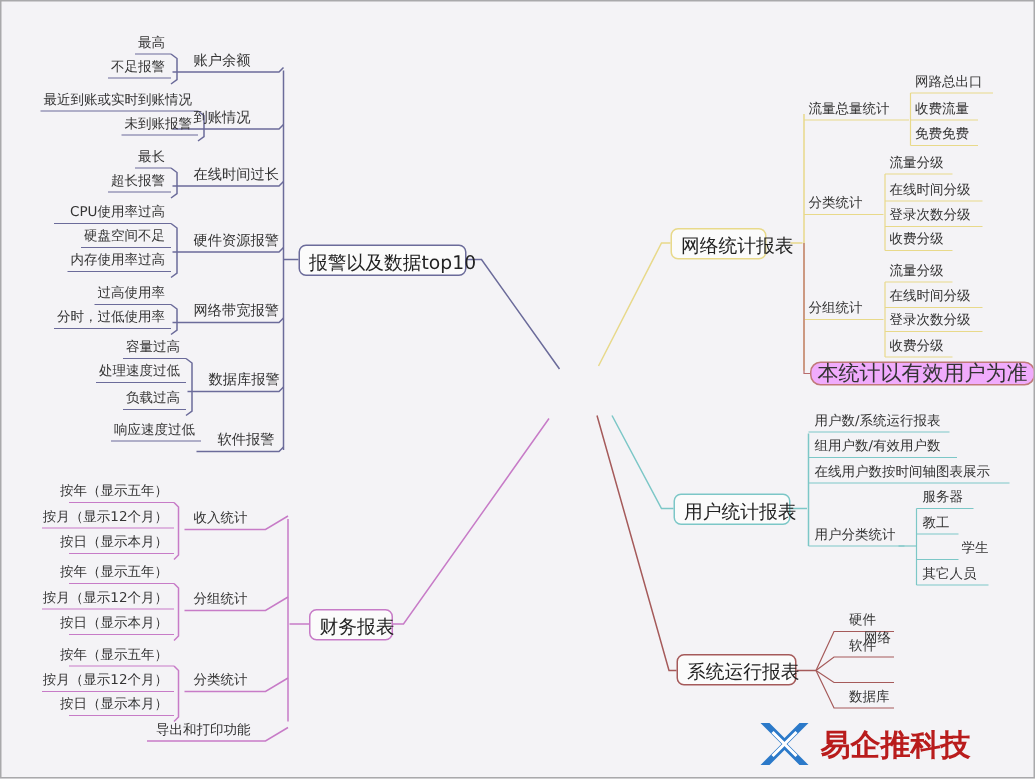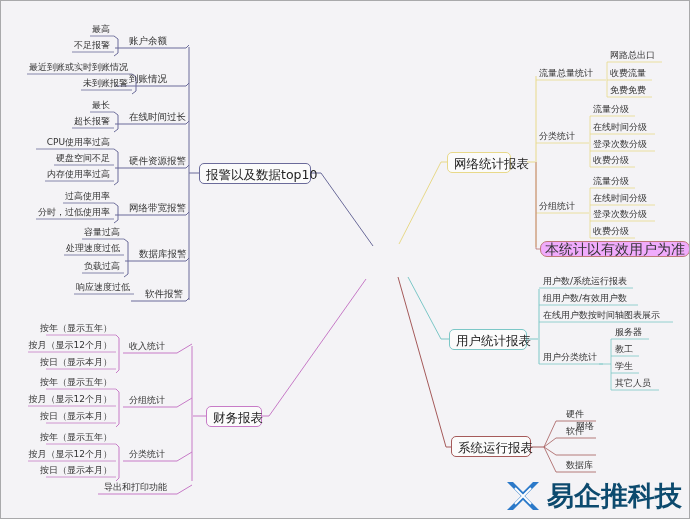--- a/index.html
+++ b/index.html
@@ -5,21 +5,21 @@
   html, body { margin:0; padding:0; }
   body { width:690px; height:519px; overflow:hidden; background:#f4f3f5; font-family:"DejaVu Sans", sans-serif; }
   #frame { position:absolute; left:0; top:0; width:688px; height:517px; border:1px solid #a9a9ab; background:#f4f3f6; overflow:hidden; }
   svg { position:absolute; left:0; top:0; }
   .lbl { position:absolute; font-size:9.5px; color:#333; white-space:nowrap; line-height:12px; }
   .lbl.r { text-align:right; }
   .topic { position:absolute; font-size:12.5px; color:#222; border-radius:5px; background:#fbfbfb; padding:0 6px; line-height:21px; height:21px; white-space:nowrap; box-sizing:border-box; }
   #center { position:absolute; left:334px; top:243px; width:106px; height:33px; border-radius:7px; border:1px solid #7ea7d8; background:linear-gradient(#b8d5f6,#8dbbed); font-size:14px; color:#1d2b3d; display:flex; align-items:center; justify-content:center; box-shadow:0 1px 2px rgba(0,0,0,0.2); }
   .note { position:absolute; font-size:14px; color:#333; background:#f0abfc; border:1px solid #c07a7a; border-radius:7px; padding:0 4px; line-height:14px; height:16px; box-sizing:border-box; white-space:nowrap; }
   #watermark { position:absolute; left:502px; top:477px; display:flex; align-items:center; }
-  #wm-text { font-size:27px; font-weight:bold; color:#0c4a6e; letter-spacing:0px; margin-left:4px; font-family:"DejaVu Sans", sans-serif; }
+  #wm-text { font-size:20px; font-weight:bold; color:#b91c1c; letter-spacing:0px; margin-left:4px; font-family:"DejaVu Sans", sans-serif; }
 </style>
 </head>
 <body>
 
 <div id="frame">
   <svg id="lines" width="690" height="519">
       <polyline points="310,172 320,172 372,245" fill="none" stroke="#6b6b9a" stroke-width="1"></polyline>
       <polyline points="198,172 188,172" fill="none" stroke="#6b6b9a" stroke-width="1"></polyline>
       <polyline points="188,46 188,299" fill="none" stroke="#6b6b9a" stroke-width="1"></polyline>
       <polyline points="114,47 185,47 188,44" fill="none" stroke="#6b6b9a" stroke-width="1"></polyline>
@@ -166,21 +166,21 @@
       <div class="lbl" style="top: 207px; left: 592px; font-size: 9px;">登录次数分级</div>
       <div class="lbl" style="top: 224px; left: 592px; font-size: 9px;">收费分级</div>
       <div class="note" style="left: 539px; top: 240px;">本统计以有效用户为准</div>
       <div class="topic" style="left: 448px; top: 328px; width: 78px; border: 1px solid rgb(124, 199, 199);">用户统计报表</div>
       <div class="lbl" style="top: 274px; left: 542px; font-size: 9px;">用户数/系统运行报表</div>
       <div class="lbl" style="top: 291px; left: 542px; font-size: 9px;">组用户数/有效用户数</div>
       <div class="lbl" style="top: 308px; left: 542px; font-size: 9px;">在线用户数按时间轴图表展示</div>
       <div class="lbl" style="top: 350px; left: 542px; font-size: 9px;">用户分类统计</div>
       <div class="lbl" style="top: 325px; left: 614px; font-size: 9px;">服务器</div>
       <div class="lbl" style="top: 342px; left: 614px; font-size: 9px;">教工</div>
-      <div class="lbl" style="top: 359px; left: 614px; font-size: 9px;">学生</div>
+      <div class="lbl" style="top: 359px; left: 640px; font-size: 9px;">学生</div>
       <div class="lbl" style="top: 376px; left: 614px; font-size: 9px;">其它人员</div>
       <div class="topic" style="left: 450px; top: 435px; width: 80px; border: 1px solid rgb(165, 90, 90);">系统运行报表</div>
       <div class="lbl" style="top: 407px; left: 565px; font-size: 9px;">硬件</div>
       <div class="lbl" style="top: 424px; left: 565px; font-size: 9px;">软件</div>
       <div class="lbl" style="top: 419px; left: 565px; font-size: 9px; margin-left: 10px;">网络</div>
       <div class="lbl" style="top: 458px; left: 565px; font-size: 9px;">数据库</div>
     </div>
 
   <div id="watermark">
     <svg width="40" height="36" viewBox="0 0 40 36" style="position:static">

